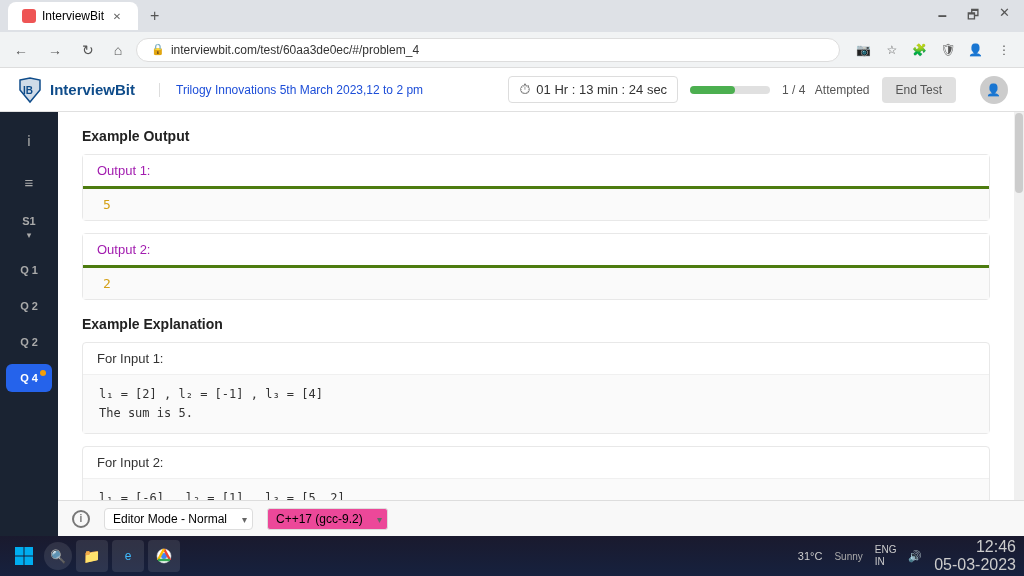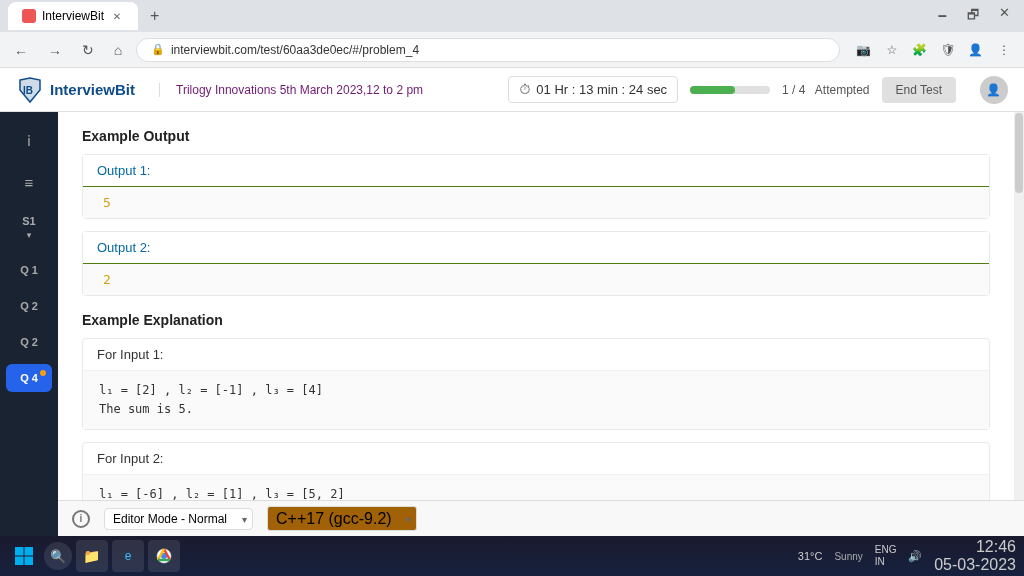--- a/index.html
+++ b/index.html
@@ -76,21 +76,21 @@
       background: #fff;
       border-bottom: 1px solid #e0e0e0;
       height: 44px;
       display: flex;
       align-items: center;
       padding: 0 16px;
       gap: 24px;
     }
     .logo { display: flex; align-items: center; gap: 6px; font-weight: 700; font-size: 15px; color: #0f4c8a; }
     .logo-icon { width: 28px; height: 28px; }
-    .test-title { font-size: 12px; color: #701a75; border-left: 1px solid #ddd; padding-left: 16px; }
+    .test-title { font-size: 12px; color: #1d4ed8; border-left: 1px solid #ddd; padding-left: 16px; }
     .timer-section { margin-left: auto; display: flex; align-items: center; gap: 12px; }
     .timer { display: flex; align-items: center; gap: 6px; font-size: 13px; color: #333; border: 1px solid #ddd; padding: 4px 10px; border-radius: 4px; }
     .timer-icon { color: #555; font-size: 14px; }
     .progress-bar { width: 80px; height: 8px; background: #e0e0e0; border-radius: 4px; }
     .progress-fill { width: 45px; height: 100%; background: #4caf50; border-radius: 4px; }
     .progress-text { font-size: 12px; color: #555; }
     .end-test-btn {
       background: #e0e0e0;
       border: none; border-radius: 4px;
       padding: 6px 14px;
@@ -151,23 +151,23 @@
     .section-title { font-size: 14px; font-weight: 700; color: #222; margin-bottom: 10px; }
 
     .output-block {
       border: 1px solid #e8e8e8;
       border-radius: 4px;
       margin-bottom: 12px;
     }
     .output-label {
       padding: 8px 14px;
       font-size: 13px;
-      color: #0369a1;
+      color: #a21caf;
       background: #fff;
-      border-bottom: 1px solid #4d7c0f;
+      border-bottom: 3px solid #4d7c0f;
     }
     .output-value {
       padding: 8px 20px;
       font-size: 13px;
       color: #d4a017;
       background: #fafafa;
       font-family: monospace;
     }
 
     .explanation-block {
@@ -267,22 +267,22 @@
       top: 50%;
       transform: translateY(-50%);
       pointer-events: none;
       font-size: 10px;
       color: #666;
     }
     .compiler-select {
       border: 1px solid #ddd;
       border-radius: 3px;
       padding: 3px 24px 3px 8px;
-      font-size: 16px;
-      background: #a16207;
+      font-size: 12px;
+      background: #ec4899;
       appearance: none;
       cursor: pointer;
     }
 
     
     .taskbar {
       position: fixed;
       bottom: 0;
       left: 0;
       right: 0;

